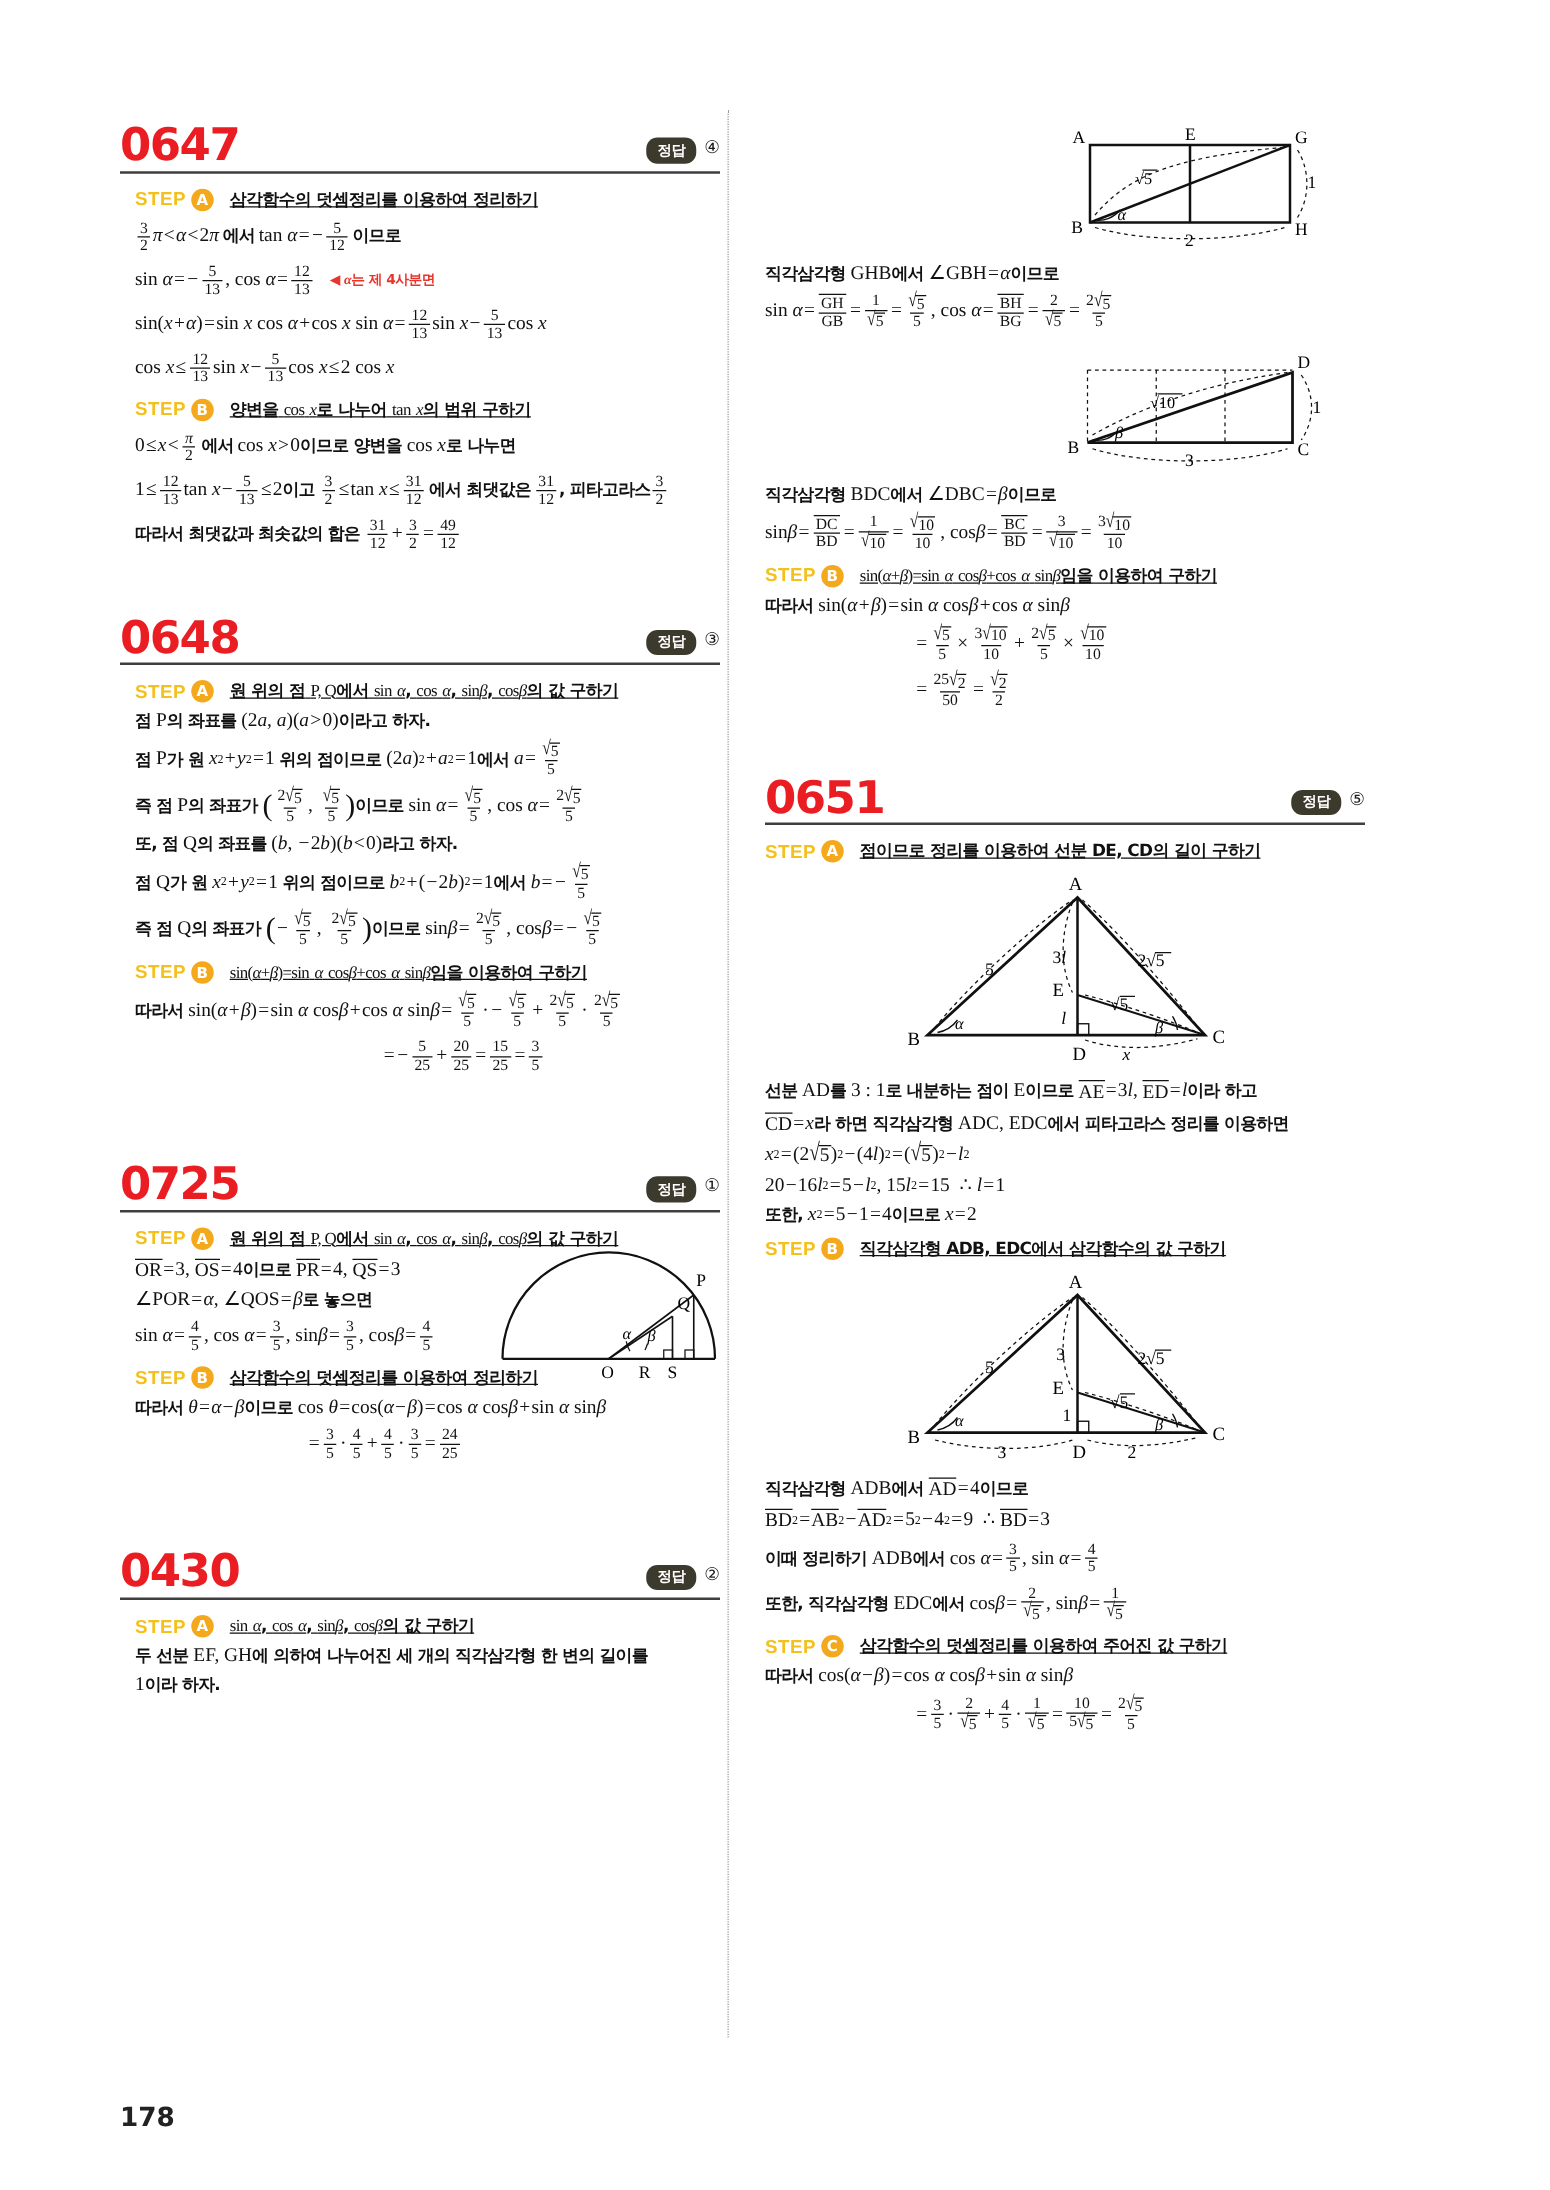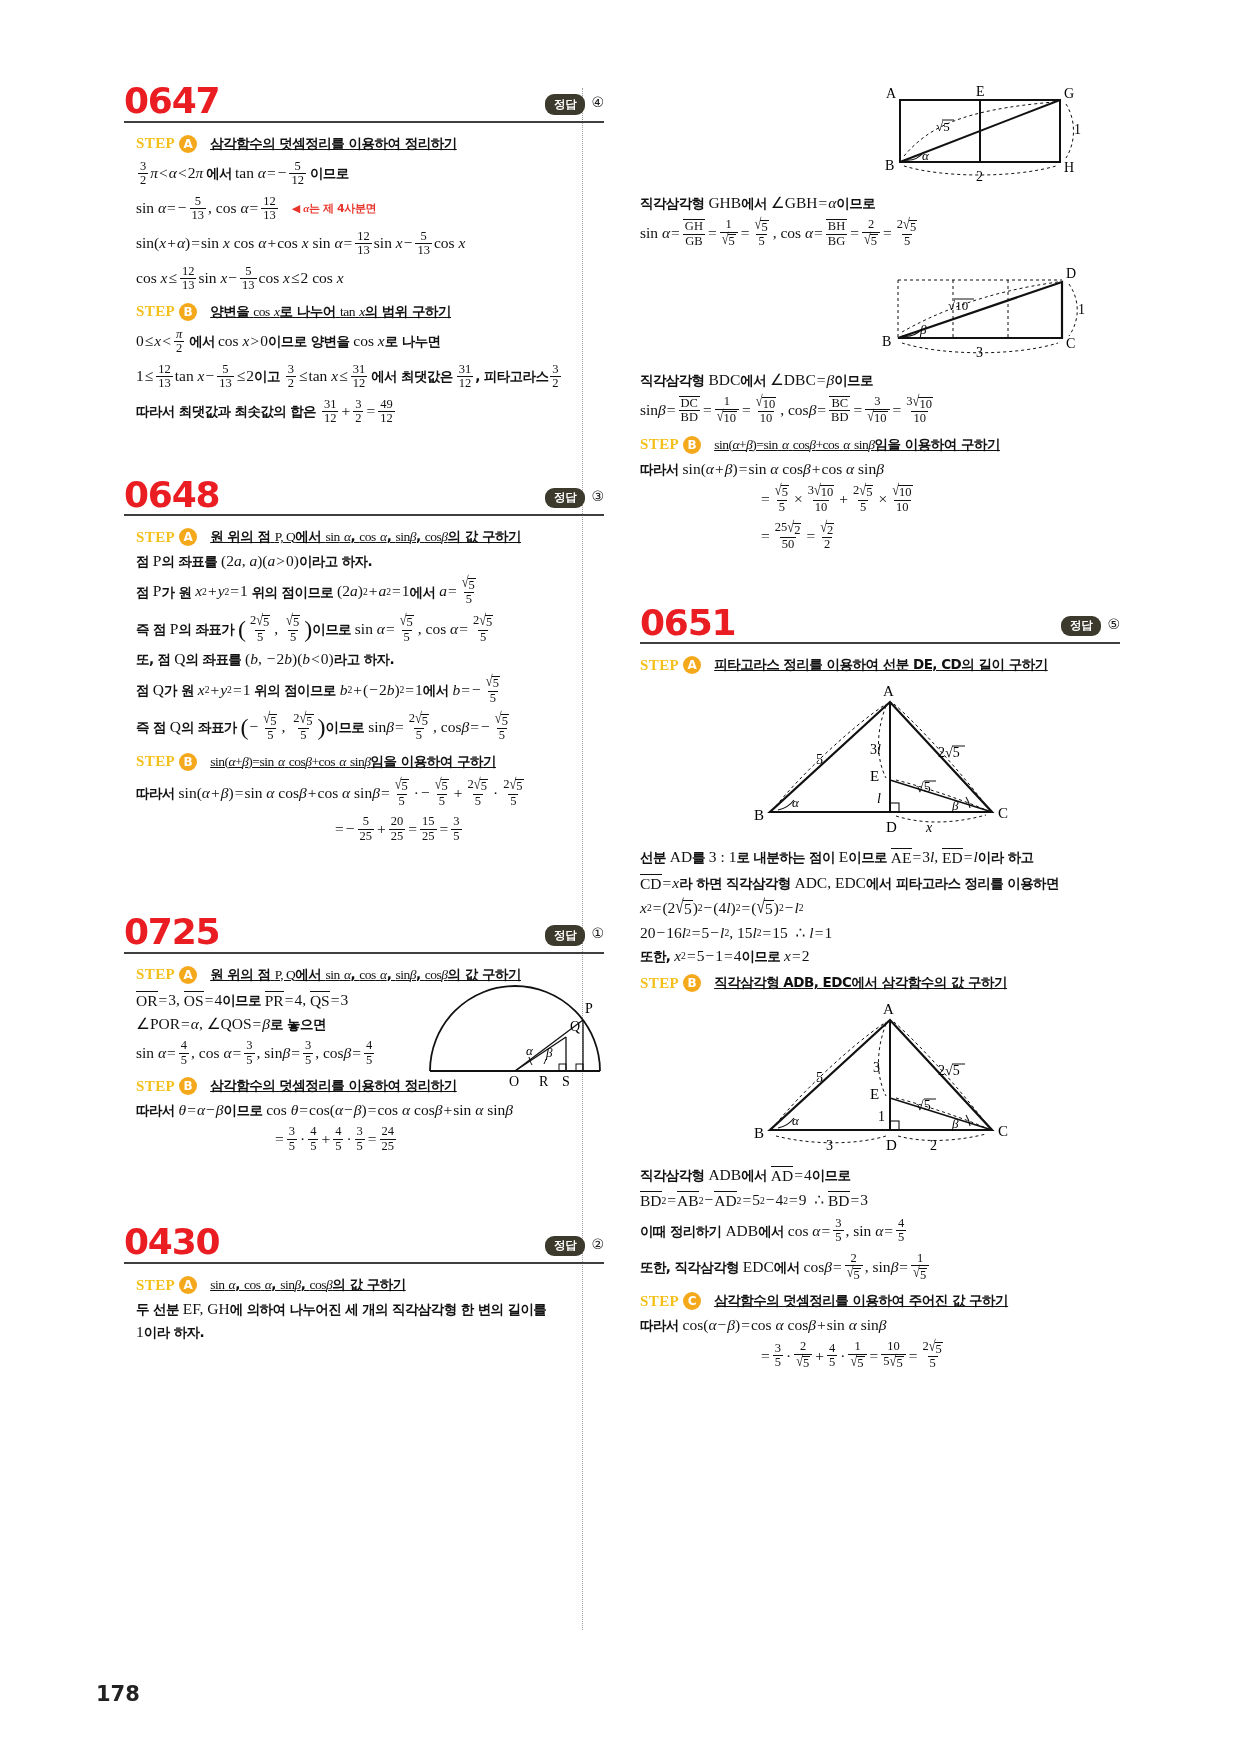--- a/index.html
+++ b/index.html
@@ -12,21 +12,21 @@
     position:relative;
     overflow:hidden;
   }
   .page { position:relative; width:1240px; height:1752px; padding:0; }
 
   .col-divider {
     position:absolute; left:582px; top:88px; height:1542px;
     border-left:1.5px dotted #9b9b9b;
   }
 
-  .col { position:absolute; top:84px; width:480px;margin-left:28px; }
+  .col { position:absolute; top:100px; width:480px; }
   .col-left  { left:96px; }
   .col-right { left:612px; }
 
   
   .prob { margin-bottom:10px; }
   .prob-head {
     position:relative;
     display:flex; align-items:flex-end; justify-content:space-between;
     border-bottom:2.2px solid #3f3f3f;
     padding-bottom:2px;
@@ -53,21 +53,21 @@
     font-size:14px; color:#1a1a1a;
     font-family:"DejaVu Sans", sans-serif;
   }
 
   
   .step {
     display:flex; align-items:center; gap:7px;
     margin:10px 0 6px 12px;
   }
   .step-word {
-    font-family:Liberation Serif, serif;
+    font-family:Liberation Sans, sans-serif;
     font-weight:bold; font-size:15px;
     color:#f4c01c;
     letter-spacing:0.4px;
   }
   .step-badge {
     width:18px; height:18px; border-radius:50%;
     background:#f4a91c; color:#fff;
     font-family:"DejaVu Sans", sans-serif;
     font-size:12px; font-weight:bold;
     display:inline-flex; align-items:center; justify-content:center;
@@ -839,21 +839,21 @@
         <div class="prob-num">0651</div>
         <div class="ans-wrap">
           <span class="ans-pill">정답</span>
           <span class="ans-circ">⑤</span>
         </div>
       </div>
 
       <div class="step" style="margin-left:0">
         <span class="step-word">STEP</span>
         <span class="step-badge">A</span>
-        <span class="step-title">피타고라스 정리를 이용하여 선분 DE, CD의 길이 구하기</span>
+        <span class="step-title">점이므로 정리를 이용하여 선분 DE, CD의 길이 구하기</span>
       </div>
 
       <div class="fig">
         <svg width="300" height="160" viewBox="0 0 300 160">
           <polygon points="40,132 262,132 160,22" fill="none" stroke="#111" stroke-width="2.2"></polygon>
           <line x1="160" y1="22" x2="160" y2="132" stroke="#111" stroke-width="2"></line>
           <line x1="160" y1="100" x2="262" y2="132" stroke="#111" stroke-width="1.6"></line>
           <path d="M48,130 A26,26 0 0 0 64,120" fill="none" stroke="#111" stroke-width="1.1"></path>
           <path d="M240,128 A26,26 0 0 0 236,117" fill="none" stroke="#111" stroke-width="1.1"></path>
           <rect x="160" y="123" width="9" height="9" fill="none" stroke="#111" stroke-width="1.1"></rect>

